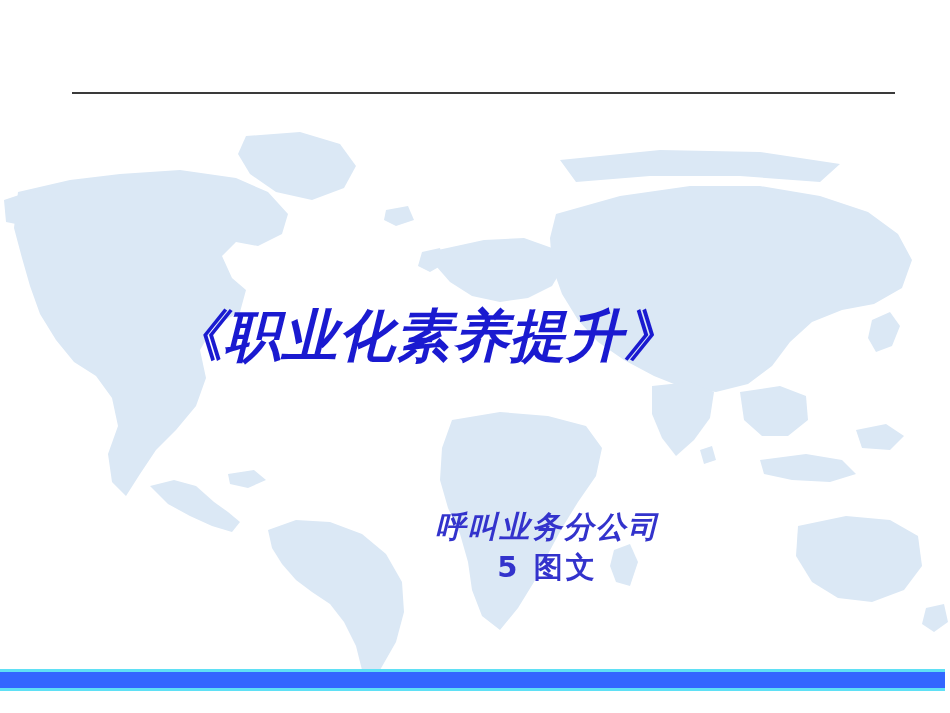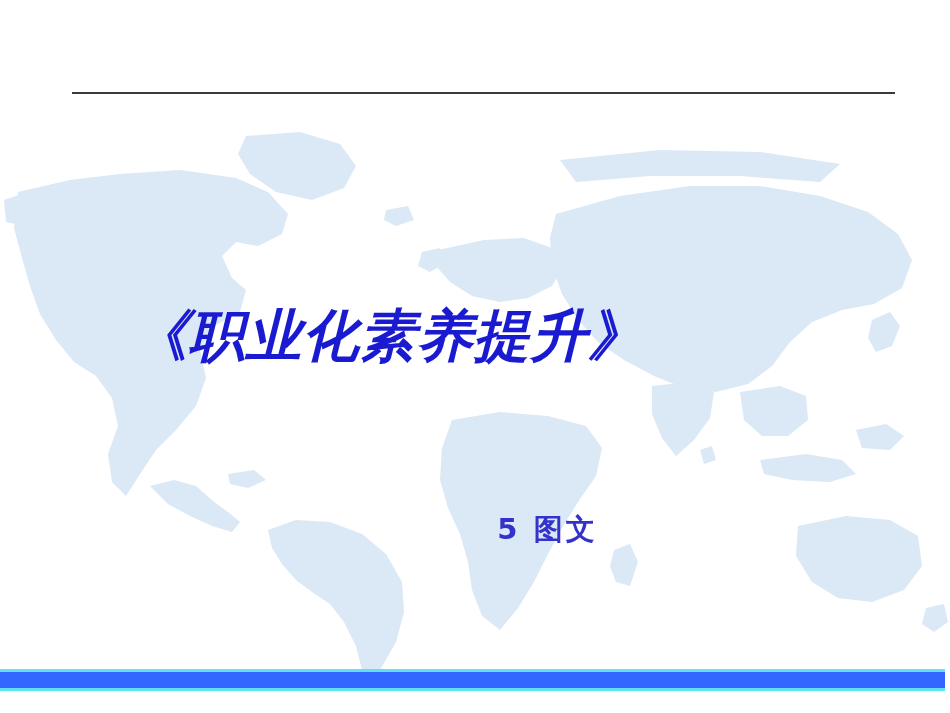--- a/index.html
+++ b/index.html
@@ -44,20 +44,21 @@
     background: #3a3a3a;
   }
 
   
   #title-block {
     position: absolute;
     left: 0;
     top: 306px;
     width: 776px;
     text-align: center;
+    padding-left: 36px;
   }
   #slide-title {
     display: inline-block;
     font-family: "DejaVu Serif", "Liberation Serif", serif;
     font-size: 56px;
     font-weight: bold;
     font-style: italic;
     letter-spacing: 1px;
     line-height: 1.05;
     white-space: nowrap;
@@ -179,20 +180,21 @@
     </svg>
   </div>
 
   <div id="top-rule" style="background: rgb(58, 58, 58);"></div>
 
   <div id="title-block">
     <span id="slide-title" style="color: rgb(26, 26, 208);">《职业化素养提升》</span>
   </div>
 
   <div id="subtitle-block">
+    <div id="org-line" style="color: rgb(51, 51, 204);">呼叫业务分公司</div>
     <div id="code-line" style="color: rgb(51, 51, 204);">5 图文</div>
   </div>
 
   <div id="bottom-bar">
     <div id="bottom-bar-fill" style="background: rgb(51, 102, 255); border-top-color: rgb(95, 224, 245); border-bottom-color: rgb(95, 224, 245);"></div>
   </div>
 
 </div>
 
 </body></html>

